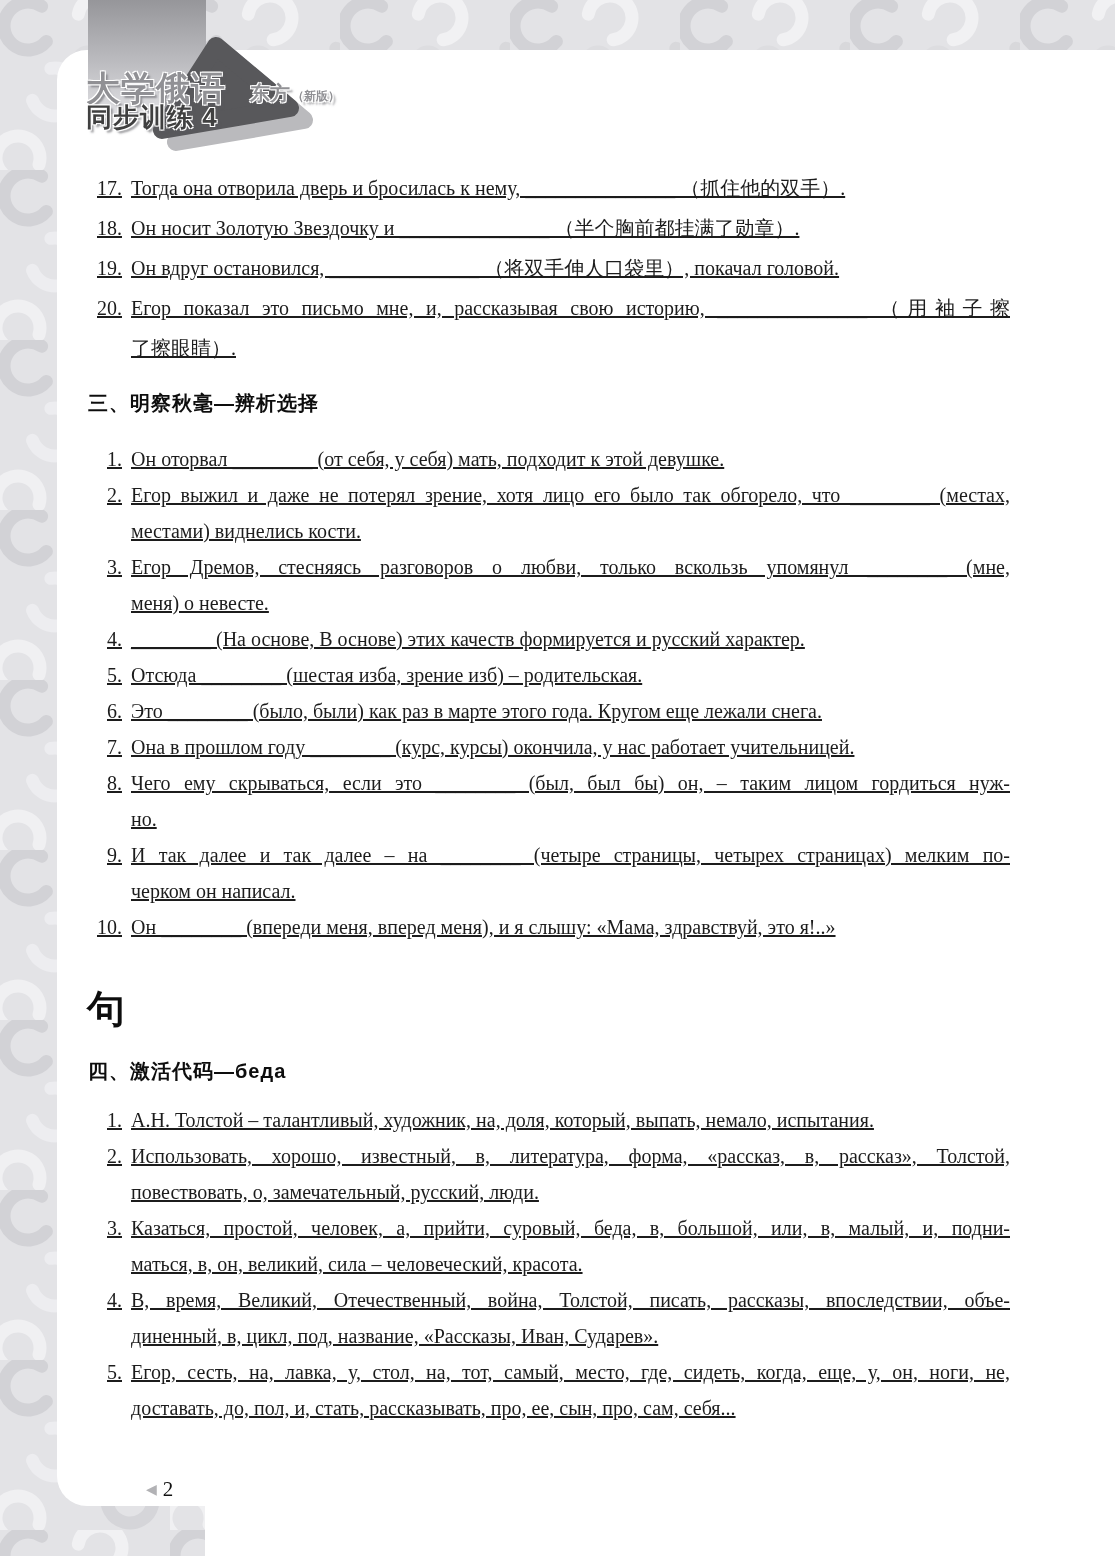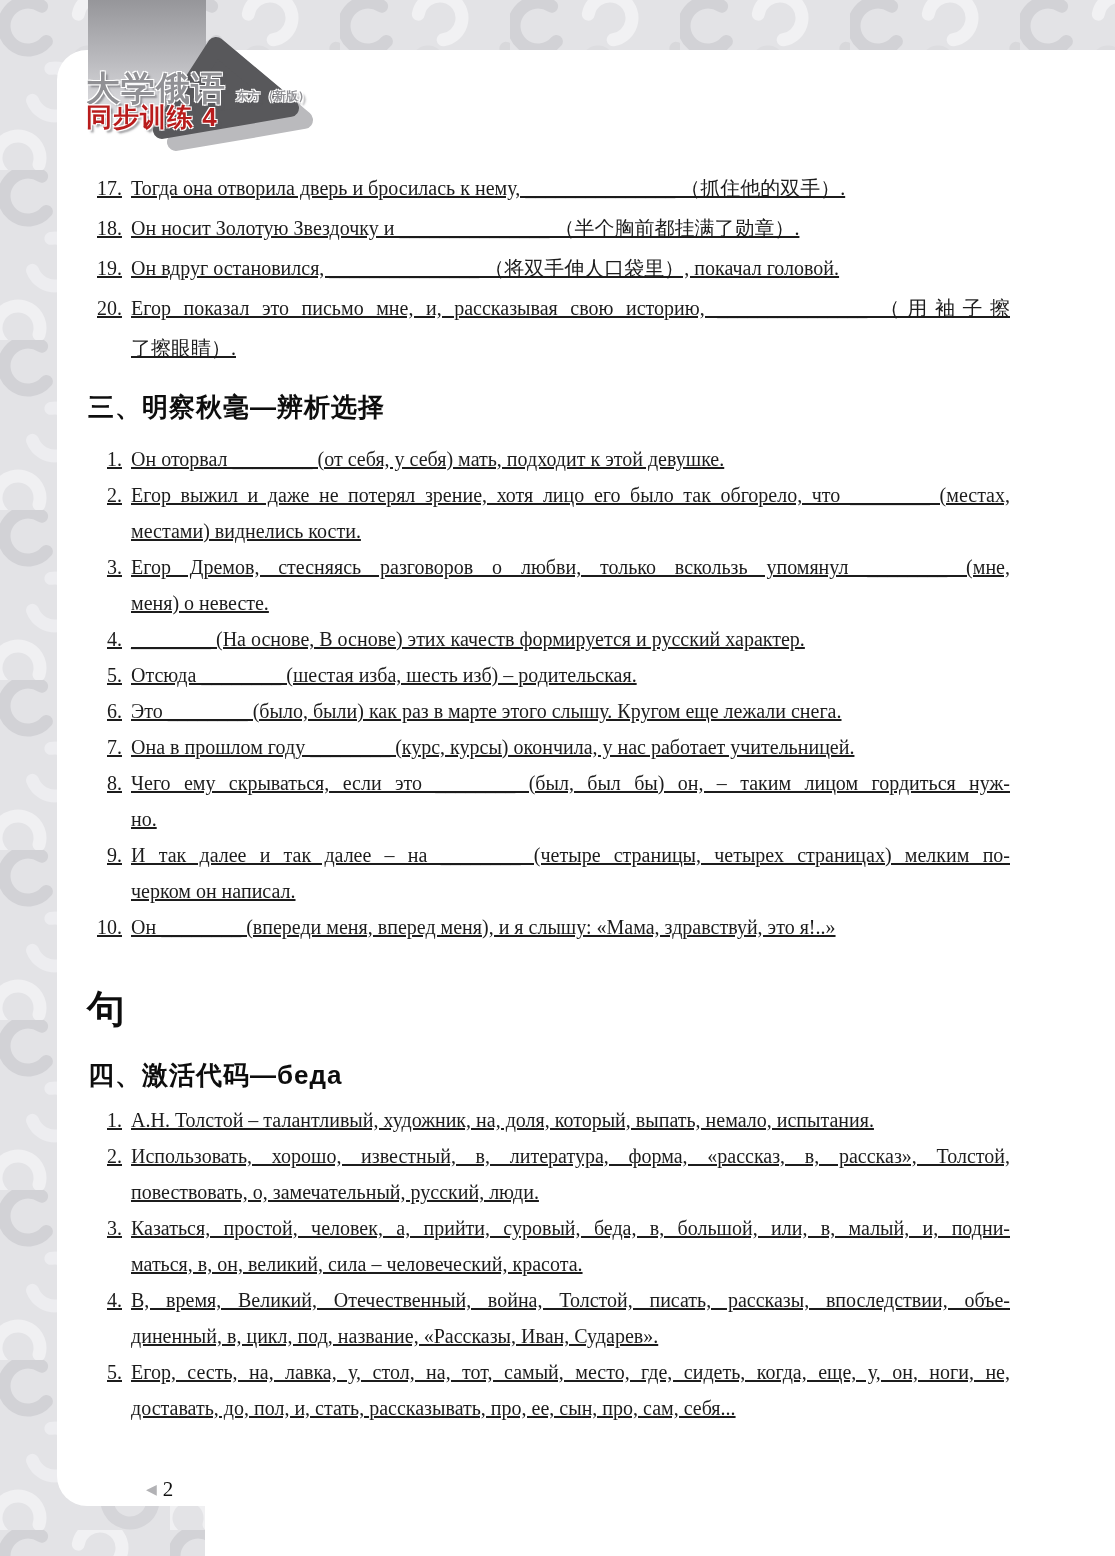--- a/index.html
+++ b/index.html
@@ -26,43 +26,43 @@
     z-index:2;
   }
   .tri{position:absolute;left:150px;top:34px;z-index:3;}
   .logo-l1{
     position:absolute;left:86px;top:66px;z-index:4;
     font-family:"Liberation Sans","DejaVu Sans",sans-serif;
     font-weight:bold;color:#909094;white-space:nowrap;
     text-shadow:-1px -1px 0 #fff,1px -1px 0 #fff,-1px 1px 0 #fff,1px 1px 0 #fff,3px 3px 2px rgba(90,90,95,.55);
   }
   .t-main{font-size:34px;letter-spacing:1px;}
-  .t-side{font-size:12px;margin-left:10px;}
+  .t-side{font-size:20px;margin-left:24px;}
   .t-edition{font-size:12px;margin-left:2px;}
   .logo-l2{
     position:absolute;left:86px;top:100px;z-index:4;
     font-family:"Liberation Sans","DejaVu Sans",sans-serif;
-    font-weight:bold;color:#b91c1c;font-size:26px;letter-spacing:1px;white-space:nowrap;
+    font-weight:bold;color:#404040;font-size:26px;letter-spacing:1px;white-space:nowrap;
     text-shadow:-1px -1px 0 #fff,1px -1px 0 #fff,-1px 1px 0 #fff,1px 1px 0 #fff,3px 3px 2px rgba(90,90,95,.55);
     text-align:center;
   }
   .list{position:absolute;left:88px;width:922px;z-index:2;font-size:20px;text-decoration:underline;}
   .list .item{display:flex;align-items:flex-start;}
   .list .num{flex:0 0 34px;text-align:right;margin-right:9px;}
   .list .lines{flex:1;min-width:0;}
   .list1{top:168px;}
   .list1 .line,.list1 .num{line-height:40px;}
   .list2{top:441px;}
   .list3{top:1102px;}
   .list2 .line,.list2 .num,.list3 .line,.list3 .num{line-height:36px;}
   .line.fill{text-align:justify;text-align-last:justify;}
   .sec-head{
     position:absolute;left:88px;z-index:2;
     font-family:"Liberation Sans","DejaVu Sans",sans-serif;
-    font-weight:bold;color:#0d0d0d;font-size:26px;letter-spacing:1px;white-space:nowrap;
+    font-weight:bold;color:#0d0d0d;font-size:20px;letter-spacing:1px;white-space:nowrap;
   }
   .sec3-head{top:390px;}
   .sec4-head{top:1058px;}
   .ju-head{
     position:absolute;left:87px;top:984px;z-index:2;
     font-family:"Liberation Sans","DejaVu Sans",sans-serif;
     font-weight:bold;color:#0d0d0d;font-size:38px;
   }
   .pageno{position:absolute;left:146px;top:1477px;z-index:2;white-space:nowrap;}
   .pageno .marker{color:#b2b2b5;font-size:14px;font-family:"DejaVu Sans",sans-serif;vertical-align:2px;}
@@ -169,28 +169,28 @@
       <div class="item">
         <span class="num">4.</span>
         <div class="lines">
           <div class="line">________ (На основе, В основе) этих качеств формируется и русский характер.</div>
         </div>
       </div>
 
       <div class="item">
         <span class="num">5.</span>
         <div class="lines">
-          <div class="line">Отсюда ________ (шестая изба, шесть изб) – родительская.</div>
+          <div class="line">Отсюда ________ (шестая изба, зрение изб) – родительская.</div>
         </div>
       </div>
 
       <div class="item">
         <span class="num">6.</span>
         <div class="lines">
-          <div class="line">Это ________ (было, были) как раз в марте этого слышу. Кругом еще лежали снега.</div>
+          <div class="line">Это ________ (было, были) как раз в марте этого года. Кругом еще лежали снега.</div>
         </div>
       </div>
 
       <div class="item">
         <span class="num">7.</span>
         <div class="lines">
           <div class="line">Она в прошлом году ________ (курс, курсы) окончила, у нас работает учительницей.</div>
         </div>
       </div>
 

